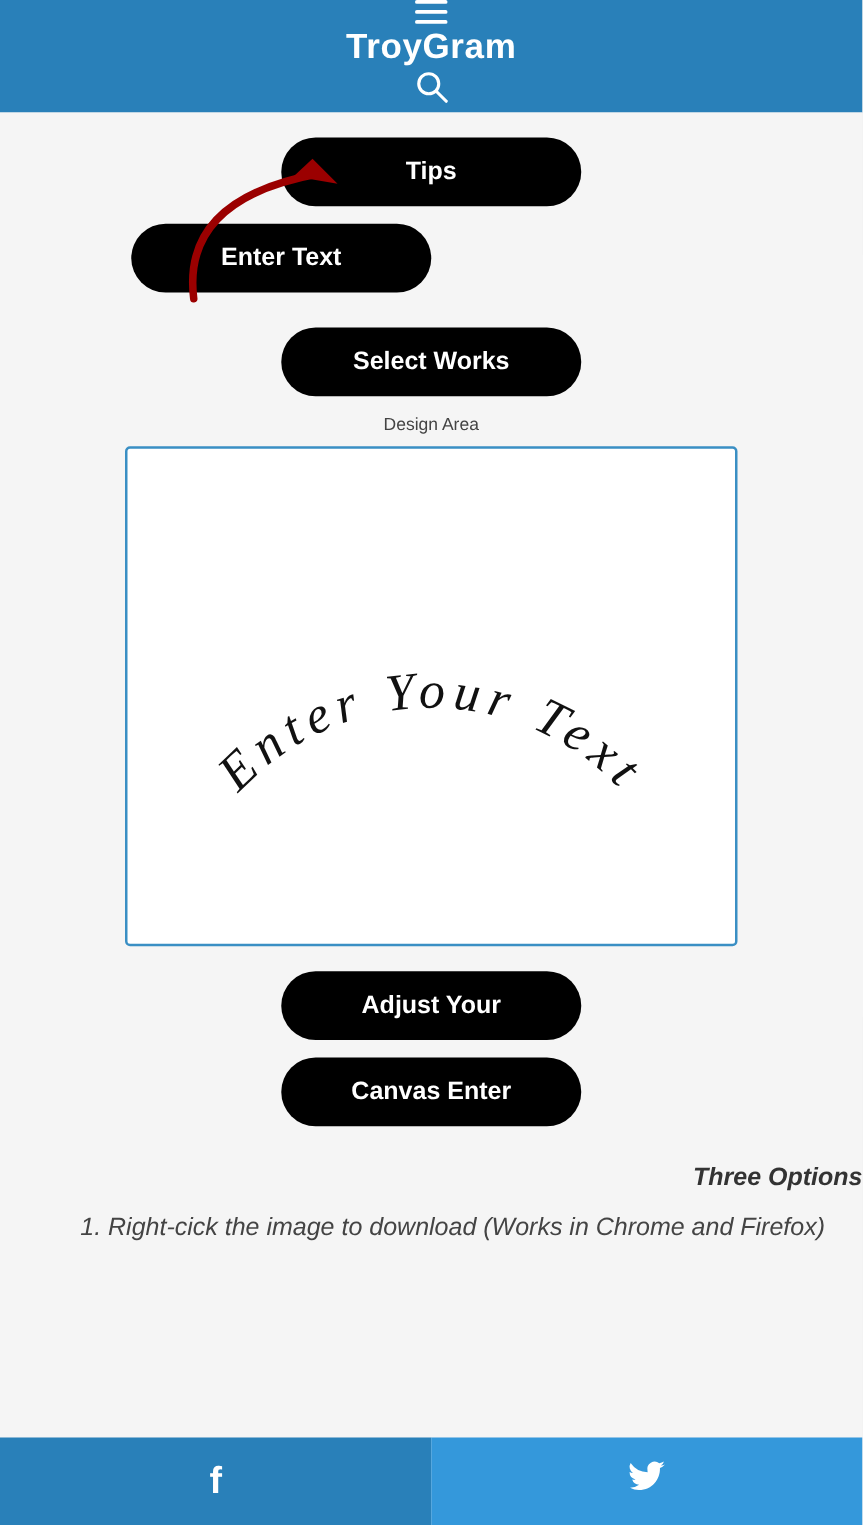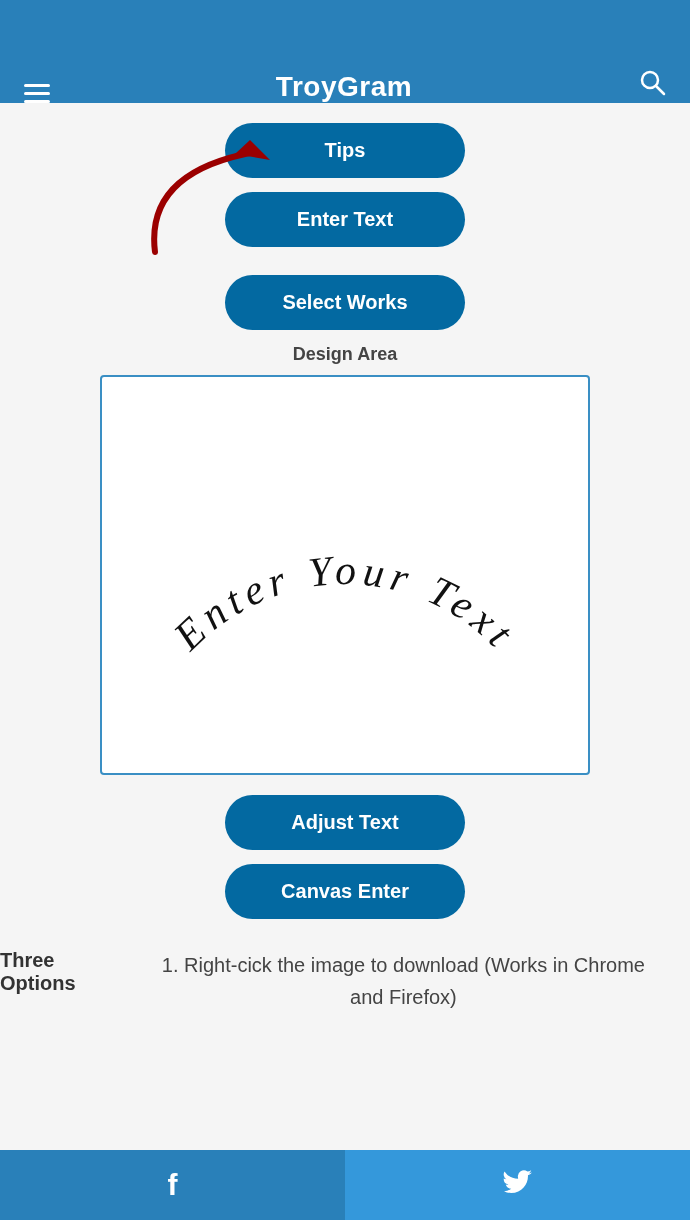--- a/index.html
+++ b/index.html
@@ -9,25 +9,26 @@
       height: 1220px;
       font-family: -apple-system, BlinkMacSystemFont, 'Segoe UI', Helvetica, Arial, sans-serif;
       background: #f0f0f0;
       overflow: hidden;
       position: relative;
     }
 
     
     .header {
       background: #2980b9;
-      height: 103px;
-      display: flex;
-      align-items: flex-end;
+      height: 90px;
+      display: flex;
+      align-items: center;
       justify-content: space-between;
       padding: 0 24px;
+      flex-direction: column;
     }
 
     .header-title {
       color: white;
       font-size: 28px;
       font-weight: 600;
       letter-spacing: 0.5px;
     }
 
     .header-icon {
@@ -57,55 +58,55 @@
       display: flex;
       flex-direction: column;
       align-items: center;
       padding: 20px 0 0 0;
       height: calc(1220px - 90px - 70px);
       overflow: hidden;
     }
 
     
     .btn-orange {
-      background: #0369a1;
+      background: #000000;
       color: white;
       border: none;
       border-radius: 28px;
       padding: 16px 0;
       width: 240px;
       font-size: 20px;
       font-weight: 700;
       cursor: pointer;
       display: block;
       text-align: center;
       margin-bottom: 14px;
     }
 
     
     .arrow-button-row {
       position: relative;
       width: 480px;
       display: flex;
-      justify-content: center;
+      justify-content: flex-start;
       margin-bottom: 14px;
     }
 
     
     .curved-arrow {
       position: absolute;
       left: 20px;
       top: -60px;
       pointer-events: none;
     }
 
     
     .design-area-label {
-      font-size: 18px;
-      font-weight: 700;
+      font-size: 14px;
+      font-weight: 400;
       color: #444;
       margin-bottom: 10px;
     }
 
     
     .design-canvas {
       width: 490px;
       height: 400px;
       background: white;
       border: 2px solid #3a8fc4;
@@ -121,23 +122,24 @@
     
     .curved-text-svg {
       width: 100%;
       height: 100%;
     }
 
     
     .three-options-section {
       width: 100%;
       display: flex;
-      flex-direction: row;
-      align-items: flex-start;
+      flex-direction: column;
+      align-items: flex-end;
       margin-top: 10px;
+      font-style: italic;
     }
 
     .three-options-title {
       font-size: 20px;
       font-weight: 700;
       color: #333;
       margin-bottom: 12px;
     }
 
     .three-options-text {
@@ -222,21 +224,21 @@
     <svg class="curved-text-svg" viewBox="0 0 490 400" xmlns="http://www.w3.org/2000/svg">
       <defs>
         <path id="arc-path" d="M 60,320 A 210,210 0 0,1 430,320"></path>
       </defs>
       <text font-family="Georgia, 'Times New Roman', Times, serif" font-size="42" fill="#111" letter-spacing="6" font-style="italic">
         <textPath href="#arc-path" startOffset="50%" text-anchor="middle">Enter Your Text</textPath>
       </text>
     </svg>
   </div>
 
-  <button class="btn-orange" style="margin-bottom:14px;">Adjust Text</button>
+  <button class="btn-orange" style="margin-bottom:14px;">Adjust Your</button>
 
   <button class="btn-orange" style="margin-bottom:20px;">Canvas Enter</button>
 
   <div class="three-options-section">
     <span class="three-options-title">Three Options</span>
     <p class="three-options-text">1. Right-cick the image to download (Works in Chrome and Firefox)</p>
   </div>
 
 </main>
 

